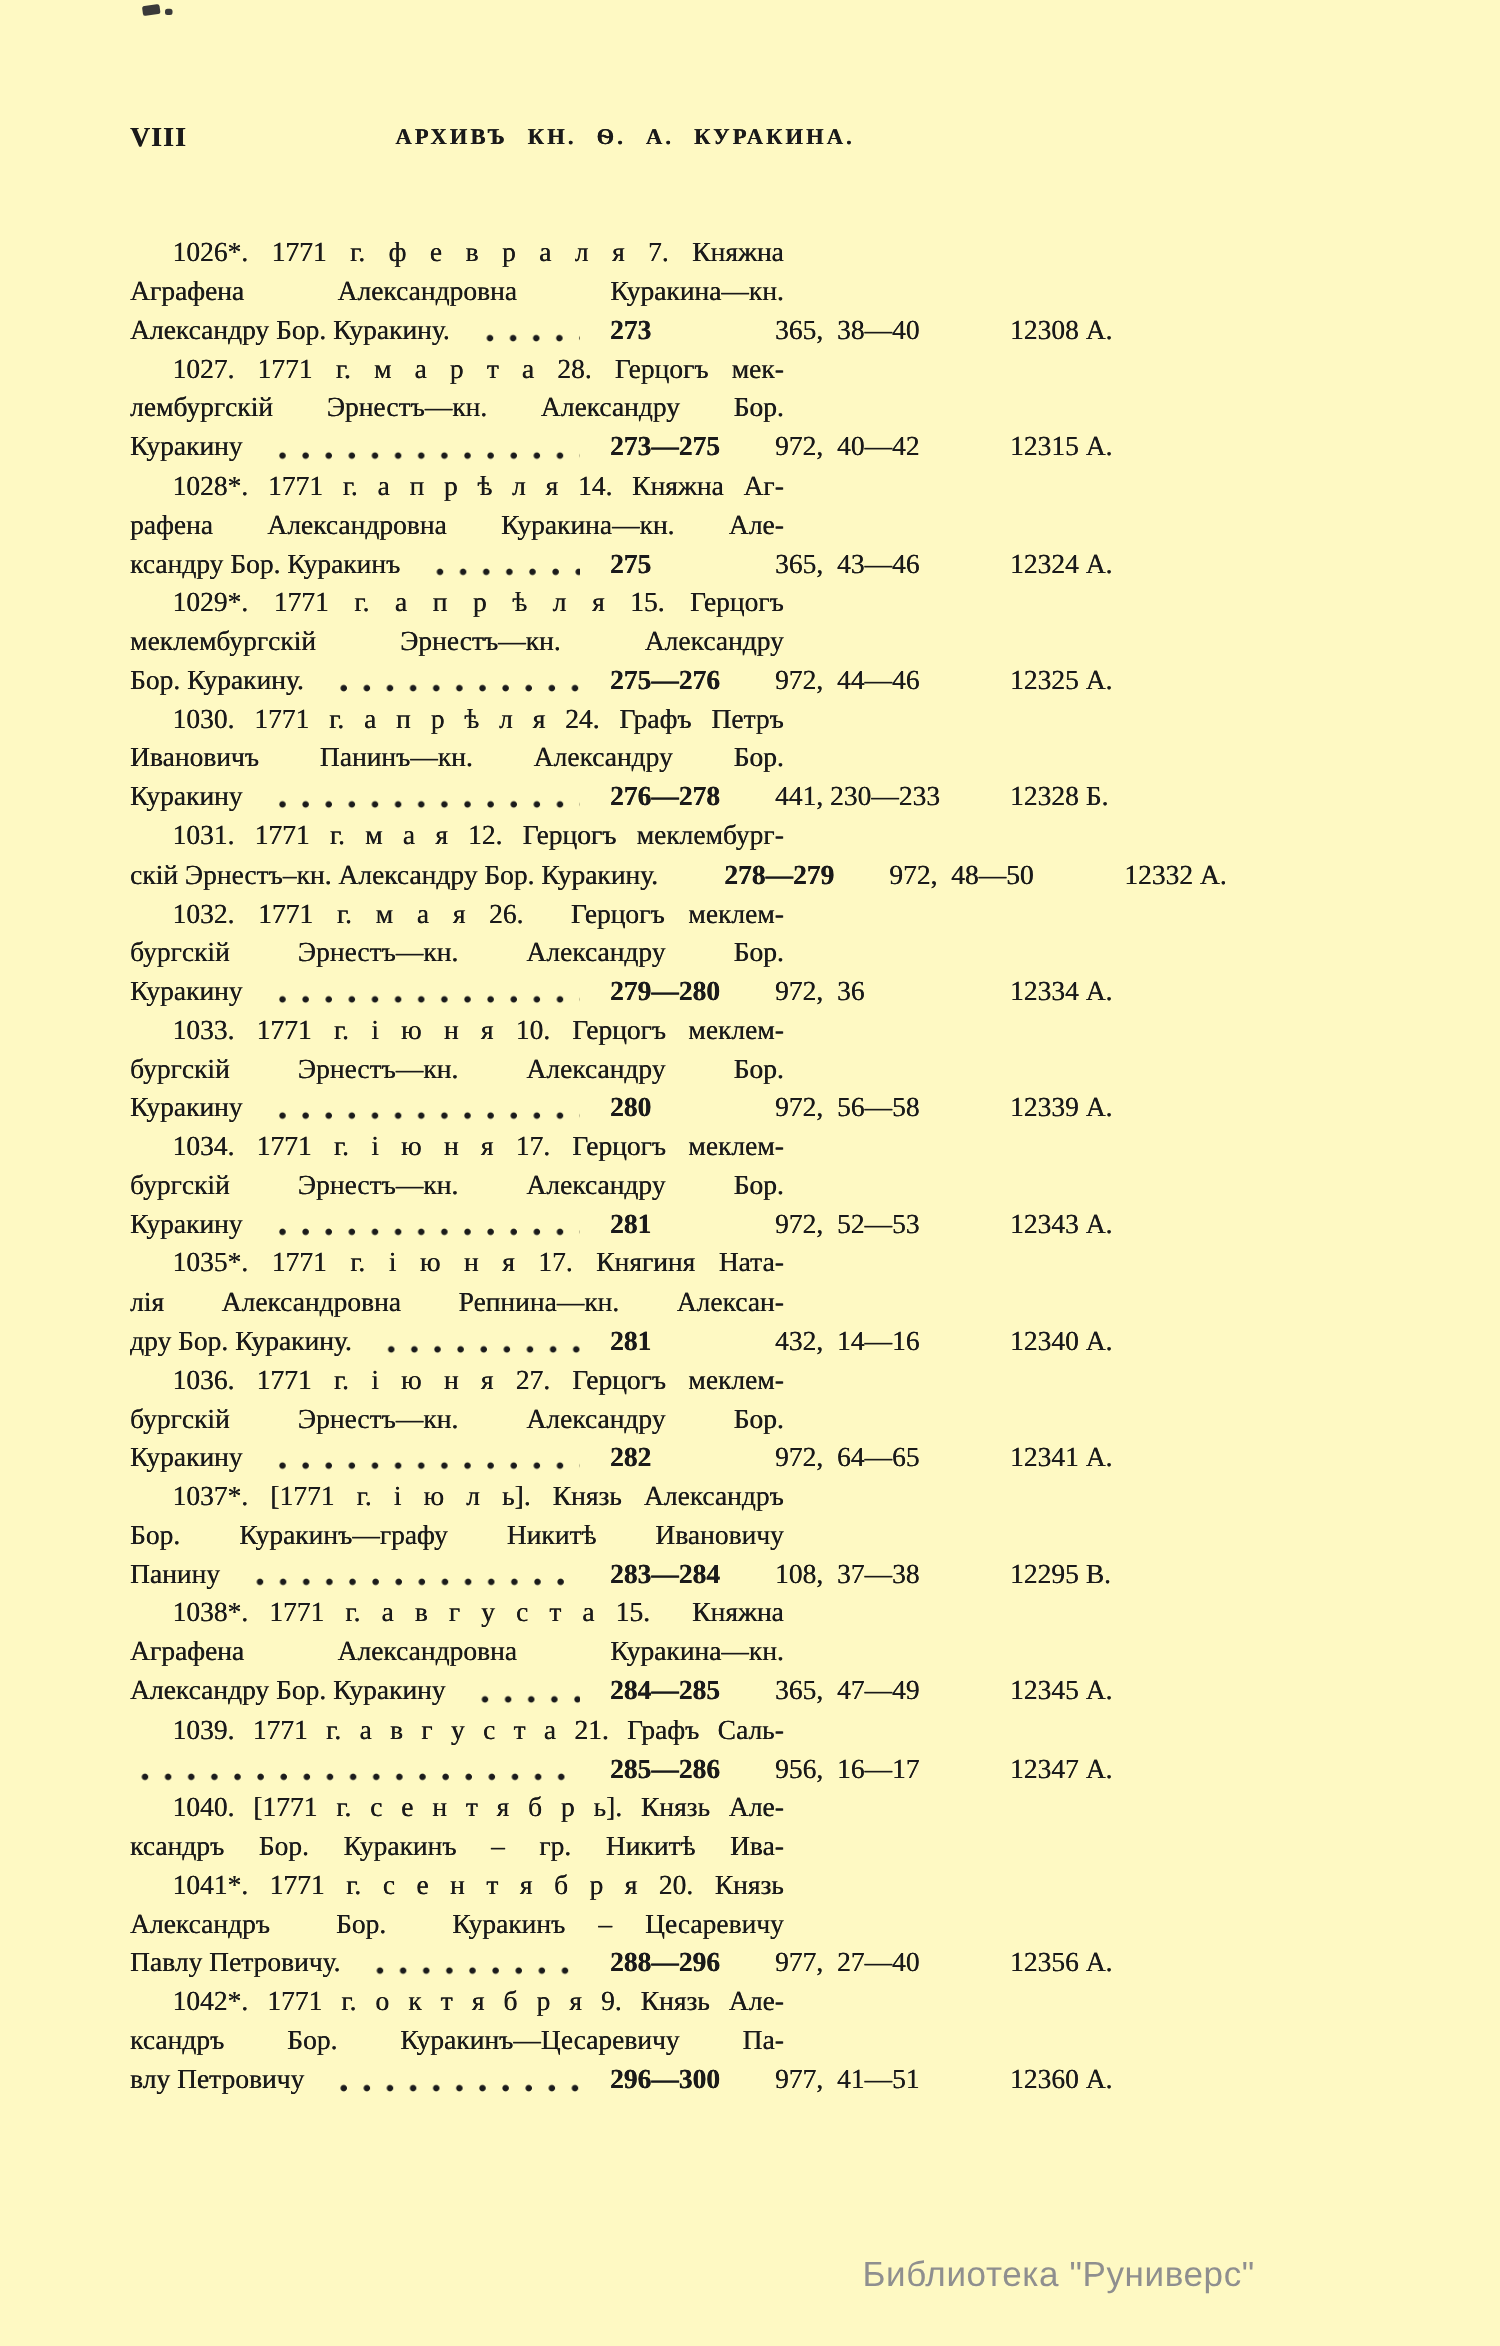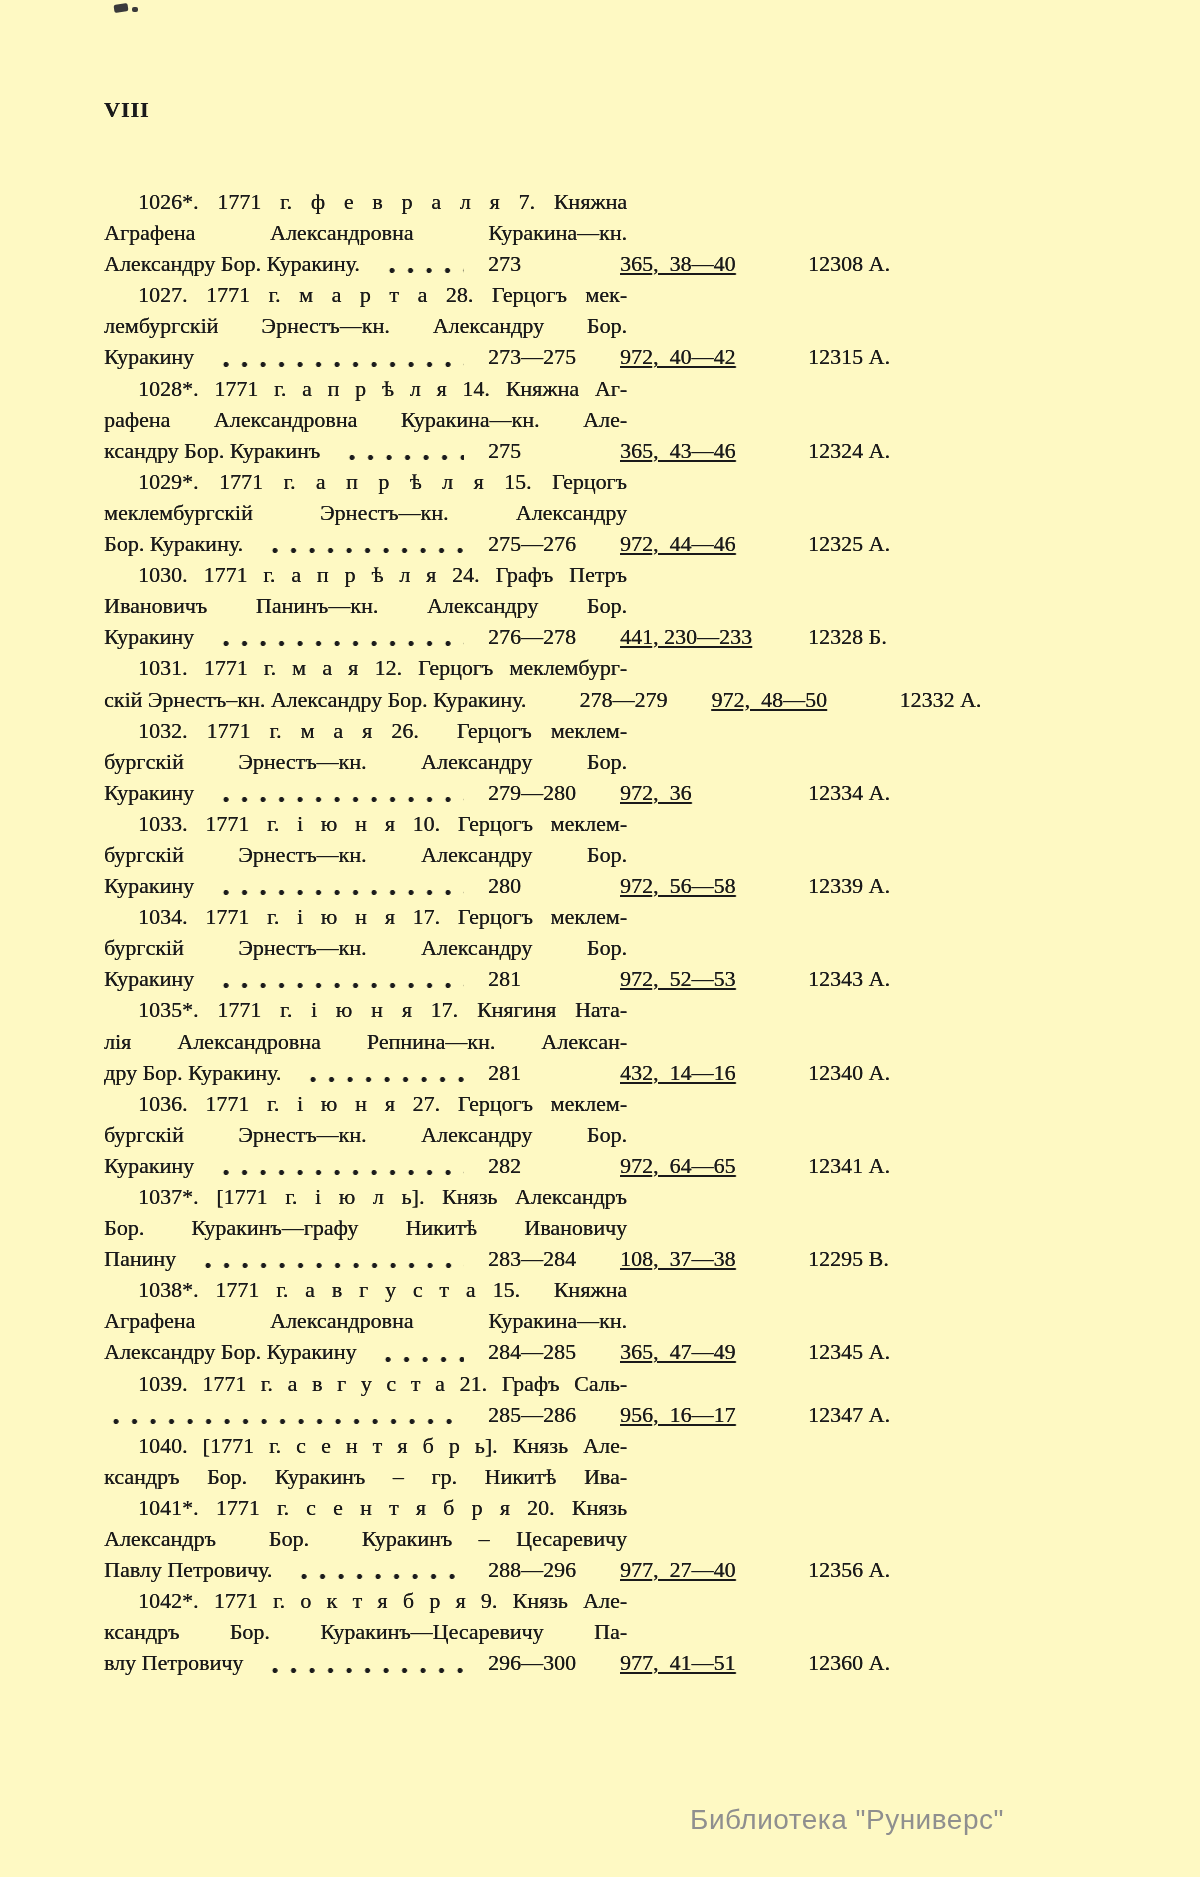--- a/index.html
+++ b/index.html
@@ -37,22 +37,22 @@
   .para{width:523px;text-align:justify;text-align-last:justify;white-space:pre;}
   .first{text-indent:34px;}
   .value{display:flex;align-items:baseline;width:792px;gap:20px;}
   .value .t{white-space:pre;flex-shrink:0;}
   .leader{
     flex:1;min-width:6px;height:9px;align-self:flex-end;
     margin:0 4px 4px 3px;
     background-image:radial-gradient(circle at 9px 4.5px,#1b1b1b 2.2px,rgba(0,0,0,0) 2.9px);
     background-size:18.5px 9px;background-repeat:repeat-x;
   }
-  .p{width:96px;flex-shrink:0;white-space:pre;}
-  .r{width:132px;flex-shrink:0;white-space:pre;margin-left:16px;text-decoration:underline;}
+  .p{width:96px;flex-shrink:0;white-space:pre;font-weight:bold;}
+  .r{width:132px;flex-shrink:0;white-space:pre;margin-left:16px;}
   .d{width:88px;flex-shrink:0;white-space:pre;margin-left:36px;}
   
   .watermark{
     position:absolute;left:690px;top:1804px;
     font-family:"Liberation Sans", sans-serif;
     font-size:28px;color:#8f8f8f;letter-spacing:0.5px;
   }
   
   .speck{position:absolute;background:#3a3a3a;border-radius:2px;}
   .speck.s1{left:114px;top:4px;width:14px;height:8px;transform:rotate(-8deg);}
@@ -60,20 +60,21 @@
 </style>
 </head>
 <body>
 
 <div class="sheet">
   <div class="speck s1"></div>
   <div class="speck s2"></div>
 
   <div class="running-head">
     <span class="pagenum">VIII</span>
+    <span class="title">АРХИВЪ КН. Ѳ. А. КУРАКИНА.</span>
   </div>
 
   <div class="body">
       <div class="line first para"><span class="t">1026*. 1771 г. ф е в р а л я 7. Княжна</span></div>
       <div class="line para"><span class="t">Аграфена Александровна Куракина—кн.</span></div>
       <div class="line value">
         <span class="t">Александру Бор. Куракину.</span>
         <span class="leader"></span>
         <span class="p">273</span>
         <span class="r">365,  38—40</span>

